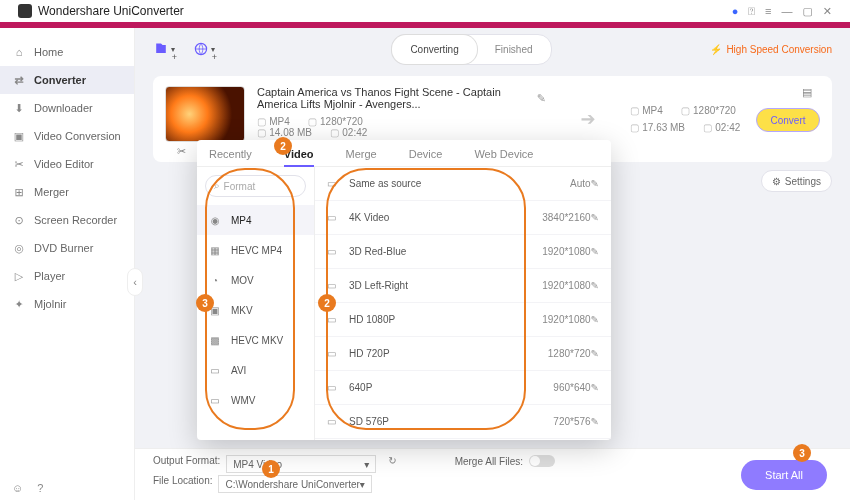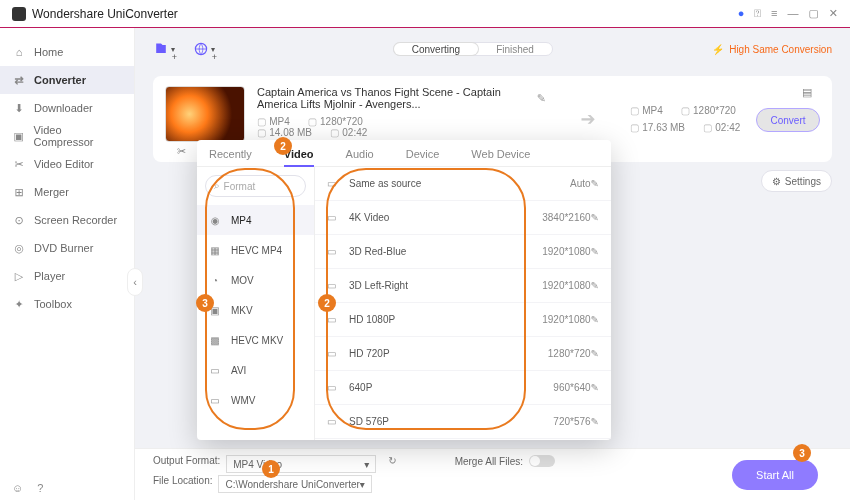--- a/index.html
+++ b/index.html
@@ -1,19 +1,19 @@
 <!DOCTYPE html>
 <html><head>
 <meta charset="utf-8">
 <style>
 * { box-sizing: border-box; margin: 0; padding: 0; font-family: -apple-system, "Segoe UI", Arial, sans-serif; }
 body { width: 850px; height: 500px; background: #f1f2f6; font-size: 11px; color: #333; overflow: hidden; position: relative; }
 
 
-.titlebar { height: 28px; background: #fff; display: flex; align-items: center; padding: 0 12px; border-bottom: 1px solid #be185d; }
+.titlebar { height: 28px; background: #fff; display: flex; align-items: center; padding: 0 18px; border-bottom: 6px solid #be185d; }
 .titlebar .logo { width: 14px; height: 14px; background: #333; border-radius: 3px; margin-right: 6px; }
 .titlebar .appname { font-size: 12px; font-weight: 500; color: #222; flex: 1; }
 .titlebar .sysicons { display: flex; gap: 10px; color: #888; }
 .titlebar .sysicons span { cursor: pointer; }
 .titlebar .acc { color:#3b66ff; }
 
 
 .sidebar { position: absolute; left: 0; top: 28px; width: 135px; bottom: 0; background: #fff; border-right: 1px solid #eee; padding-top: 10px; }
 .side-item { display: flex; align-items: center; height: 28px; padding: 0 12px; color: #666; cursor: pointer; gap: 8px; }
 .side-item.active { background: #ecedf5; color: #333; font-weight: 600; }
@@ -22,48 +22,48 @@
 
 
 .main { position: absolute; left: 135px; right: 0; top: 28px; bottom: 0; }
 .collapse-handle { position: absolute; left: -8px; top: 240px; width: 16px; height: 28px; background: #fff; border:1px solid #eee; border-radius: 8px; display:flex; align-items:center; justify-content:center; color:#888; }
 
 
 .topstrip { position: absolute; left:0; right:0; top:0; height: 42px; display:flex; align-items:center; padding: 0 18px; }
 .topstrip .tool { width: 22px; height: 22px; margin-right: 18px; display:flex; align-items:center; justify-content:center; color:#6a5cff; position:relative; }
 .topstrip .tool .plus { position:absolute; right:-2px; bottom:-2px; font-size:9px; color:#555;}
 .topstrip .tool .caret { font-size:8px; color:#555; margin-left:2px;}
-.segment { margin: 4px auto; display:flex; background:#fff; border-radius: 14px; height:14px; border:1px solid #e2e2ea; }
+.segment { margin: 4px auto; display:flex; background:#fff; border-radius: 14px; height:31px; border:1px solid #e2e2ea; }
 .segment div { padding: 0 18px; display:flex; align-items:center; font-size:10px; color:#888; }
 .segment .on { background:#fff; border-radius:14px; box-shadow:0 0 0 1px #ddd; color:#444; }
 .hsc { display:flex; align-items:center; gap:4px; color:#f76a1a; font-size:10px; font-weight:500; }
 
 
 .card { position:absolute; left:18px; right:18px; top:48px; height: 86px; background:#fff; border-radius:8px; display:flex; padding: 10px 12px; gap: 12px; }
 .thumb { width: 80px; height: 56px; border-radius:4px; background: radial-gradient(circle at 30% 50%, #ffd27a 0%, #ff7a18 30%, #4a1200 70%); border:1px solid #ddd; }
 .cardmain { flex:1; display:flex; flex-direction:column; }
 .vidtitle { font-size:11px; color:#333; margin-bottom:6px; display:flex; align-items:center; gap:6px; }
 .vidmeta { display:flex; gap:18px; color:#888; font-size:10px; }
 .vidmeta span::before { content:"▢ "; color:#bbb; }
 .arrow { width: 60px; display:flex; align-items:center; justify-content:center; color:#ccc; font-size:18px; }
 .cardright { width: 190px; display:flex; flex-direction:column; justify-content:center; gap:6px; }
 .cardicons { position:absolute; right:12px; top:10px; width: 18px; color:#888; }
-.convertbtn { position:absolute; right:12px; top:32px; height:24px; width:64px; border:1px solid #b3a7ff; color:#6a5cff; background:#e5e5e5; border-radius:12px; font-size:10px; display:flex; align-items:center; justify-content:center; }
+.convertbtn { position:absolute; right:12px; top:32px; height:24px; width:64px; border:1px solid #b3a7ff; color:#6a5cff; background:#fde047; border-radius:12px; font-size:10px; display:flex; align-items:center; justify-content:center; }
 .lowicons { position:absolute; left: 24px; bottom: 4px; display:flex; gap:10px; color:#888; }
 .cardside-right { position:absolute; right:18px; top: 142px; }
 .settingsbtn { height:22px; padding:0 10px; border:1px solid #e2e2ea; border-radius:12px; background:#fff; color:#666; font-size:10px; display:flex; align-items:center; gap:4px; }
 
 
 .bottombar { position:absolute; left:0; right:0; bottom:0; height:52px; background:#fff; border-top:1px solid #eee; padding: 6px 18px; font-size:10px; color:#666; }
 .bottombar .row { display:flex; align-items:flex-start; height:20px; gap:6px; }
 .bottombar select, .bottombar .sel { height:18px; border:1px solid #ddd; background:#fff; font-size:10px; padding:0 6px; min-width:150px; }
 .mergewrap { display:flex; align-items:center; gap:6px; margin-left: 12px; padding-left: 40px;}
 .toggle { width:26px; height:12px; border-radius:6px; background:#ddd; position:relative;}
 .toggle::after { content:""; position:absolute; width:10px; height:10px; background:#fff; border-radius:50%; top:1px; left:1px;}
-.startall { position:absolute; right:32px; bottom:10px; width:86px; height:30px; border-radius:16px; background:#8f7bff; color:#fff; display:flex; align-items:center; justify-content:center; font-size:11px; }
+.startall { position:absolute; right:23px; bottom:10px; width:86px; height:30px; border-radius:16px; background:#8f7bff; color:#fff; display:flex; align-items:center; justify-content:center; font-size:11px; }
 
 
 .popup { position:absolute; left: 197px; top: 140px; width: 414px; height: 300px; background:#fff; border-radius:4px; box-shadow: 0 8px 30px rgba(0,0,0,.2); display:flex; flex-direction:column; }
 .poptabs { display:flex; gap: 32px; padding: 8px 12px 6px; font-size:11px; color:#888; border-bottom:1px solid #eee;align-items:center;}
 .poptabs .on { color:#222; font-weight:600; position:relative;}
 .poptabs .on::after { content:""; position:absolute; left:0; right:0; bottom:-7px; height:2px; background:#6a5cff;}
 .popbody { flex:1; display:flex; overflow:hidden; }
 .popleft { width: 118px; border-right:1px solid #eee; display:flex; flex-direction:column; }
 .searchbox { margin:8px; height:22px; border:1px solid #e2e2ea; border-radius:12px; display:flex; align-items:center; padding:0 8px; color:#aaa; gap:4px; font-size:10px;}
 .fmt { height:30px; display:flex; align-items:center; gap:8px; padding:0 10px; font-size:10px; color:#555; }
@@ -106,21 +106,21 @@
       <div class="side-item active">
         <span class="side-icon">⇄</span>
         <span>Converter</span>
       </div>
       <div class="side-item">
         <span class="side-icon">⬇</span>
         <span>Downloader</span>
       </div>
       <div class="side-item">
         <span class="side-icon">▣</span>
-        <span>Video Compressor</span>
+        <span>Video Conversion</span>
       </div>
       <div class="side-item">
         <span class="side-icon">✂</span>
         <span>Video Editor</span>
       </div>
       <div class="side-item">
         <span class="side-icon">⊞</span>
         <span>Merger</span>
       </div>
       <div class="side-item">
@@ -130,21 +130,21 @@
       <div class="side-item">
         <span class="side-icon">◎</span>
         <span>DVD Burner</span>
       </div>
       <div class="side-item">
         <span class="side-icon">▷</span>
         <span>Player</span>
       </div>
       <div class="side-item">
         <span class="side-icon">✦</span>
-        <span>Toolbox</span>
+        <span>Mjolnir</span>
       </div>
     </div>
   <div class="side-bottom">
     <span>☺</span>
     <span>?</span>
   </div>
 </div>
 
 <div class="main">
   <div class="collapse-handle">‹</div>
@@ -164,21 +164,21 @@
         </svg>
         <span class="plus">+</span>
         <span class="caret">▾</span>
     </div>
     <div class="segment">
       <div class="on">Converting</div>
       <div>Finished</div>
     </div>
     <div class="hsc">
       <span>⚡</span>
-      <span>High Same Conversion</span>
+      <span>High Speed Conversion</span>
     </div>
   </div>
 
   <div class="card">
     <div class="thumb"></div>
     <div class="cardmain">
       <div class="vidtitle">
         <span>Captain America vs Thanos Fight Scene - Captain America Lifts Mjolnir - Avengers...</span>
         <span style="color:#999">✎</span>
       </div>
@@ -237,21 +237,21 @@
         </div>
     </div>
     <div class="startall">Start All</div>
   </div>
 </div>
 
 <div class="popup">
   <div class="poptabs" id="poptabs">
       <span>Recently</span>
       <span class="on">Video</span>
-      <span>Audio</span>
+      <span>Merge</span>
       <span>Device</span>
       <span>Web Device</span>
     </div>
   <div class="popbody">
     <div class="popleft">
       <div class="searchbox">
         <span>⌕</span>
         <span>Format</span>
       </div>
       <div id="fmtlist">

